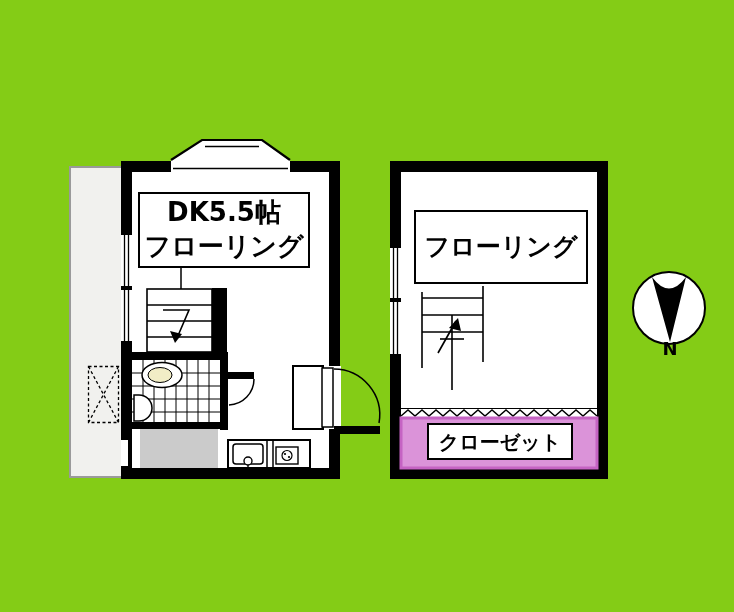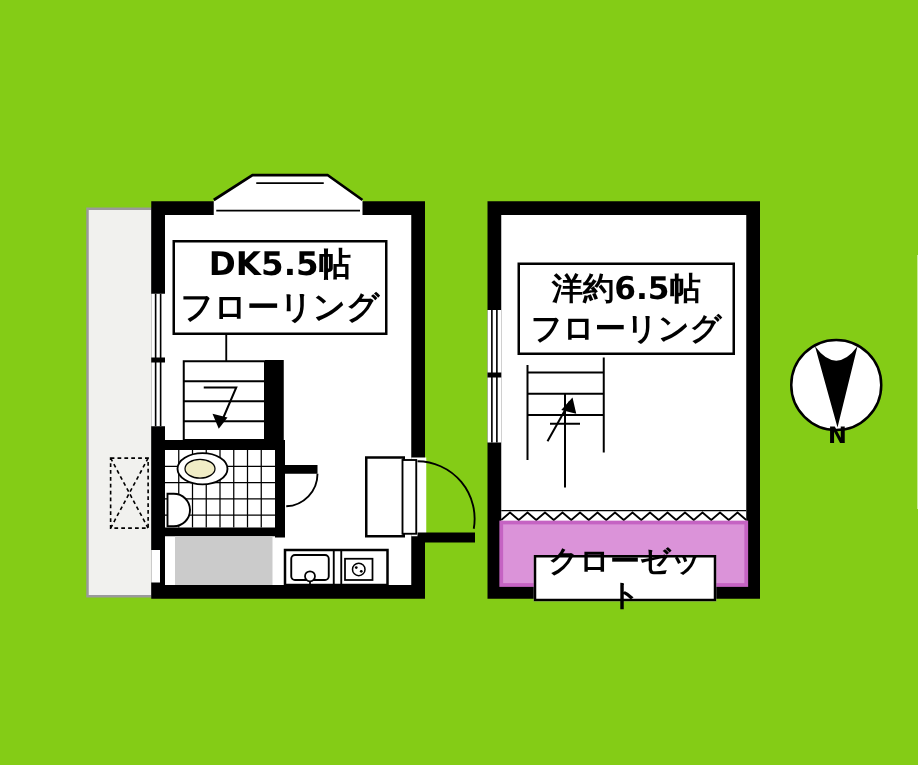--- a/index.html
+++ b/index.html
@@ -6,21 +6,21 @@
   .stage{position:relative;width:734px;height:612px;background:#84cc16;overflow:hidden;
          font-family:"DejaVu Sans","Liberation Sans",sans-serif;}
   svg{position:absolute;left:0;top:0;}
   .wall{fill:#000;}
   .ln{stroke:#000;fill:none;}
   .label-box{position:absolute;background:#fff;border:2px solid #000;display:flex;
              flex-direction:column;align-items:center;justify-content:center;
              font-weight:600;color:#000;text-align:center;line-height:1.3;}
   .room1-label{left:138px;top:192px;width:168px;height:72px;font-size:26px;}
   .room2-label{left:414px;top:210px;width:170px;height:70px;font-size:25px;}
-  .closet-label{left:427px;top:444px;width:142px;height:33px;font-size:24px;line-height:1.1;align-items:flex-end;}
+  .closet-label{left:427px;top:423px;width:142px;height:33px;font-size:20px;line-height:1.1;}
   .n-label{position:absolute;left:655px;top:338px;width:30px;text-align:center;
            font-size:18px;font-weight:bold;color:#000;}
 </style>
 </head>
 <body>
 
 <div class="stage">
   <svg width="734" height="612" viewBox="0 0 734 612">
 
     <g>
@@ -152,21 +152,20 @@
       <path d="M 652,277 Q 669,300 686,277 L 670,342 Z" fill="#000000"></path>
     </g>
   </svg>
 
   <div class="label-box room1-label">
     <span>DK5.5帖</span>
     <span>フローリング</span>
   </div>
 
   <div class="label-box room2-label">
-    <span>洋約6.5帖</span>
     <span>フローリング</span>
   </div>
 
   <div class="label-box closet-label">
     <span>クローゼット</span>
   </div>
 
   <div class="n-label">N</div>
 </div>
 

